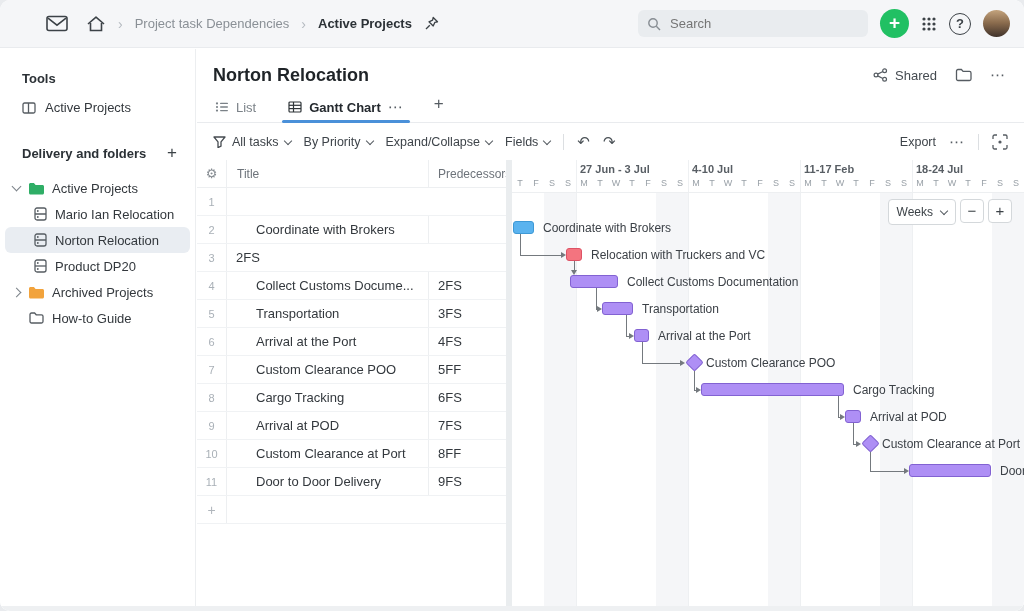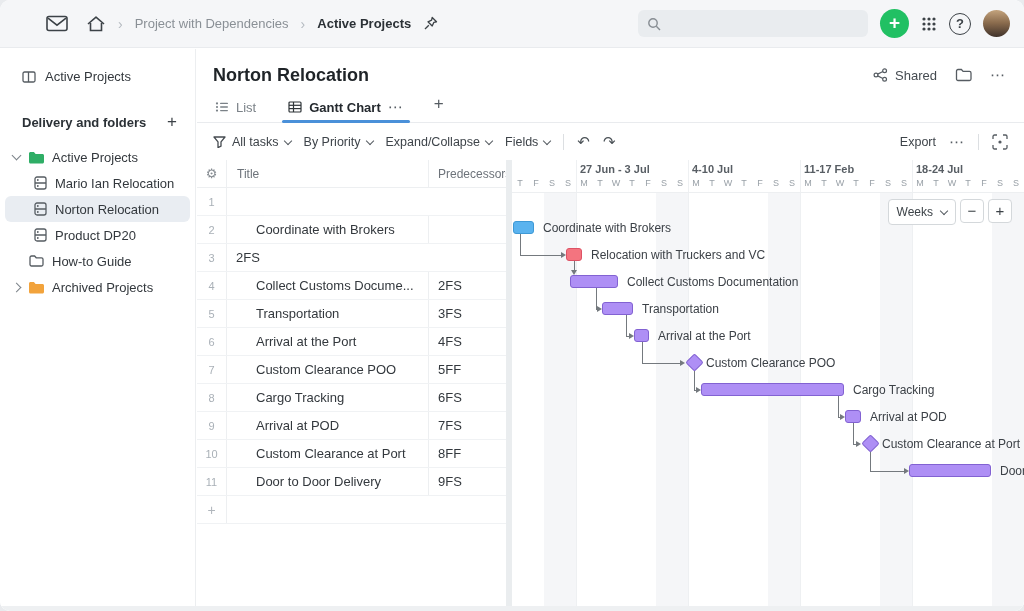--- a/index.html
+++ b/index.html
@@ -100,36 +100,37 @@
           <path d="M2 3.2l9 7 9-7" fill="none" stroke="#3c4247" stroke-width="1.6"></path>
         </svg>
     </span>
     <span class="tb-icon" style="margin-left:6px">
       <svg width="20" height="18">
           <path d="M2 9L10 2.2 18 9" fill="none" stroke="#3c4247" stroke-width="1.6" stroke-linejoin="round"></path>
           <path d="M4.5 8v7.5h11V8" fill="none" stroke="#3c4247" stroke-width="1.6"></path>
         </svg>
     </span>
     <span class="crumb-sep">›</span>
-    <span class="crumb">Project with Dependencies</span>
+    <span class="crumb">Project task Dependencies</span>
     <span class="crumb-sep">›</span>
     <span class="crumb active">Active Projects</span>
     <span class="tb-icon">
       <svg width="15" height="15">
           <path d="M9.2 1.5l4.3 4.3-2.7.6-1.6 3.6-4.2-4.2 3.6-1.6z" fill="none" stroke="#3c4247" stroke-width="1.3" stroke-linejoin="round"></path>
           <line x1="5.8" y1="9.2" x2="2" y2="13" stroke="#3c4247" stroke-width="1.3"></line>
         </svg>
     </span>
     <div class="searchbox">
       <span class="tb-icon">
         <svg width="14" height="14">
             <circle cx="6" cy="6" r="4.2" fill="none" stroke="#878d93" stroke-width="1.4"></circle>
             <line x1="9.3" y1="9.3" x2="13" y2="13" stroke="#878d93" stroke-width="1.4"></line>
           </svg>
       </span>
+      <input placeholder="Search" style="">
     </div>
     <div class="greenplus">+</div>
     <span class="tb-icon">
       <svg width="16" height="16">
           <g fill="#3c4247">
             <circle cx="3" cy="3" r="1.6"></circle>
             <circle cx="8" cy="3" r="1.6"></circle>
             <circle cx="13" cy="3" r="1.6"></circle>
             <circle cx="3" cy="8" r="1.6"></circle>
             <circle cx="8" cy="8" r="1.6"></circle>
@@ -138,20 +139,21 @@
             <circle cx="8" cy="13" r="1.6"></circle>
             <circle cx="13" cy="13" r="1.6"></circle>
           </g>
         </svg>
     </span>
     <div class="helpbtn">?</div>
     <div class="avatar"></div>
   </header>
 
   <aside class="sidebar">
+    <div class="s-head">Tools</div>
     <div class="s-item">
       <span class="icn">
         <svg width="14" height="12">
             <rect x="1" y="1" width="12" height="10" rx="1.5" fill="none" stroke="#565c62" stroke-width="1.3"></rect>
             <line x1="6.5" y1="1" x2="6.5" y2="11" stroke="#565c62" stroke-width="1.3"></line>
           </svg>
       </span>
       <span class="lbl">Active Projects</span>
     </div>
     <div class="s-head" style="margin-top:14px">
@@ -195,36 +197,36 @@
             <svg width="13" height="14">
               <rect x="1" y="1" width="11" height="12" rx="2" fill="none" stroke="#565c62" stroke-width="1.3"></rect>
               <line x1="1" y1="7" x2="12" y2="7" stroke="#565c62" stroke-width="1.3"></line>
               <circle cx="3.8" cy="4" r=".9" fill="#565c62"></circle>
               <circle cx="3.8" cy="10" r=".9" fill="#565c62"></circle>
             </svg>
           </span>
           <span class="lbl">Product DP20</span>
         </div>
         <div class="s-row">
+          <span class="chev cr"></span>
+          <span class="icn">
+            <svg width="16" height="13">
+              <path d="M1 2.6C1 1.8 1.7 1.1 2.5 1.1h3.4l1.7 1.9h6.9c.8 0 1.5.7 1.5 1.5v6.4c0 .8-.7 1.5-1.5 1.5H2.5C1.7 12.4 1 11.7 1 10.9z" fill="#f2a33c"></path>
+            </svg>
+          </span>
+          <span class="lbl">Archived Projects</span>
+        </div>
+        <div class="s-row">
           <span class="chevspace"></span>
           <span class="icn">
             <svg width="15" height="12">
               <path d="M1 2.5C1 1.7 1.7 1 2.5 1h3.1l1.6 1.8h5.3c.8 0 1.5.7 1.5 1.5v5.2c0 .8-.7 1.5-1.5 1.5h-10C1.7 11 1 10.3 1 9.5z" fill="none" stroke="#565c62" stroke-width="1.3"></path>
             </svg>
           </span>
           <span class="lbl">How-to Guide</span>
-        </div>
-        <div class="s-row">
-          <span class="chev cr"></span>
-          <span class="icn">
-            <svg width="16" height="13">
-              <path d="M1 2.6C1 1.8 1.7 1.1 2.5 1.1h3.4l1.7 1.9h6.9c.8 0 1.5.7 1.5 1.5v6.4c0 .8-.7 1.5-1.5 1.5H2.5C1.7 12.4 1 11.7 1 10.9z" fill="#f2a33c"></path>
-            </svg>
-          </span>
-          <span class="lbl">Archived Projects</span>
         </div>
       </div>
   </aside>
 
   <section class="main">
     <div class="main-header">
       <span class="ptitle">Norton Relocation</span>
       <div class="mh-right">
         <span class="mh-shared">
           <span class="icn">

